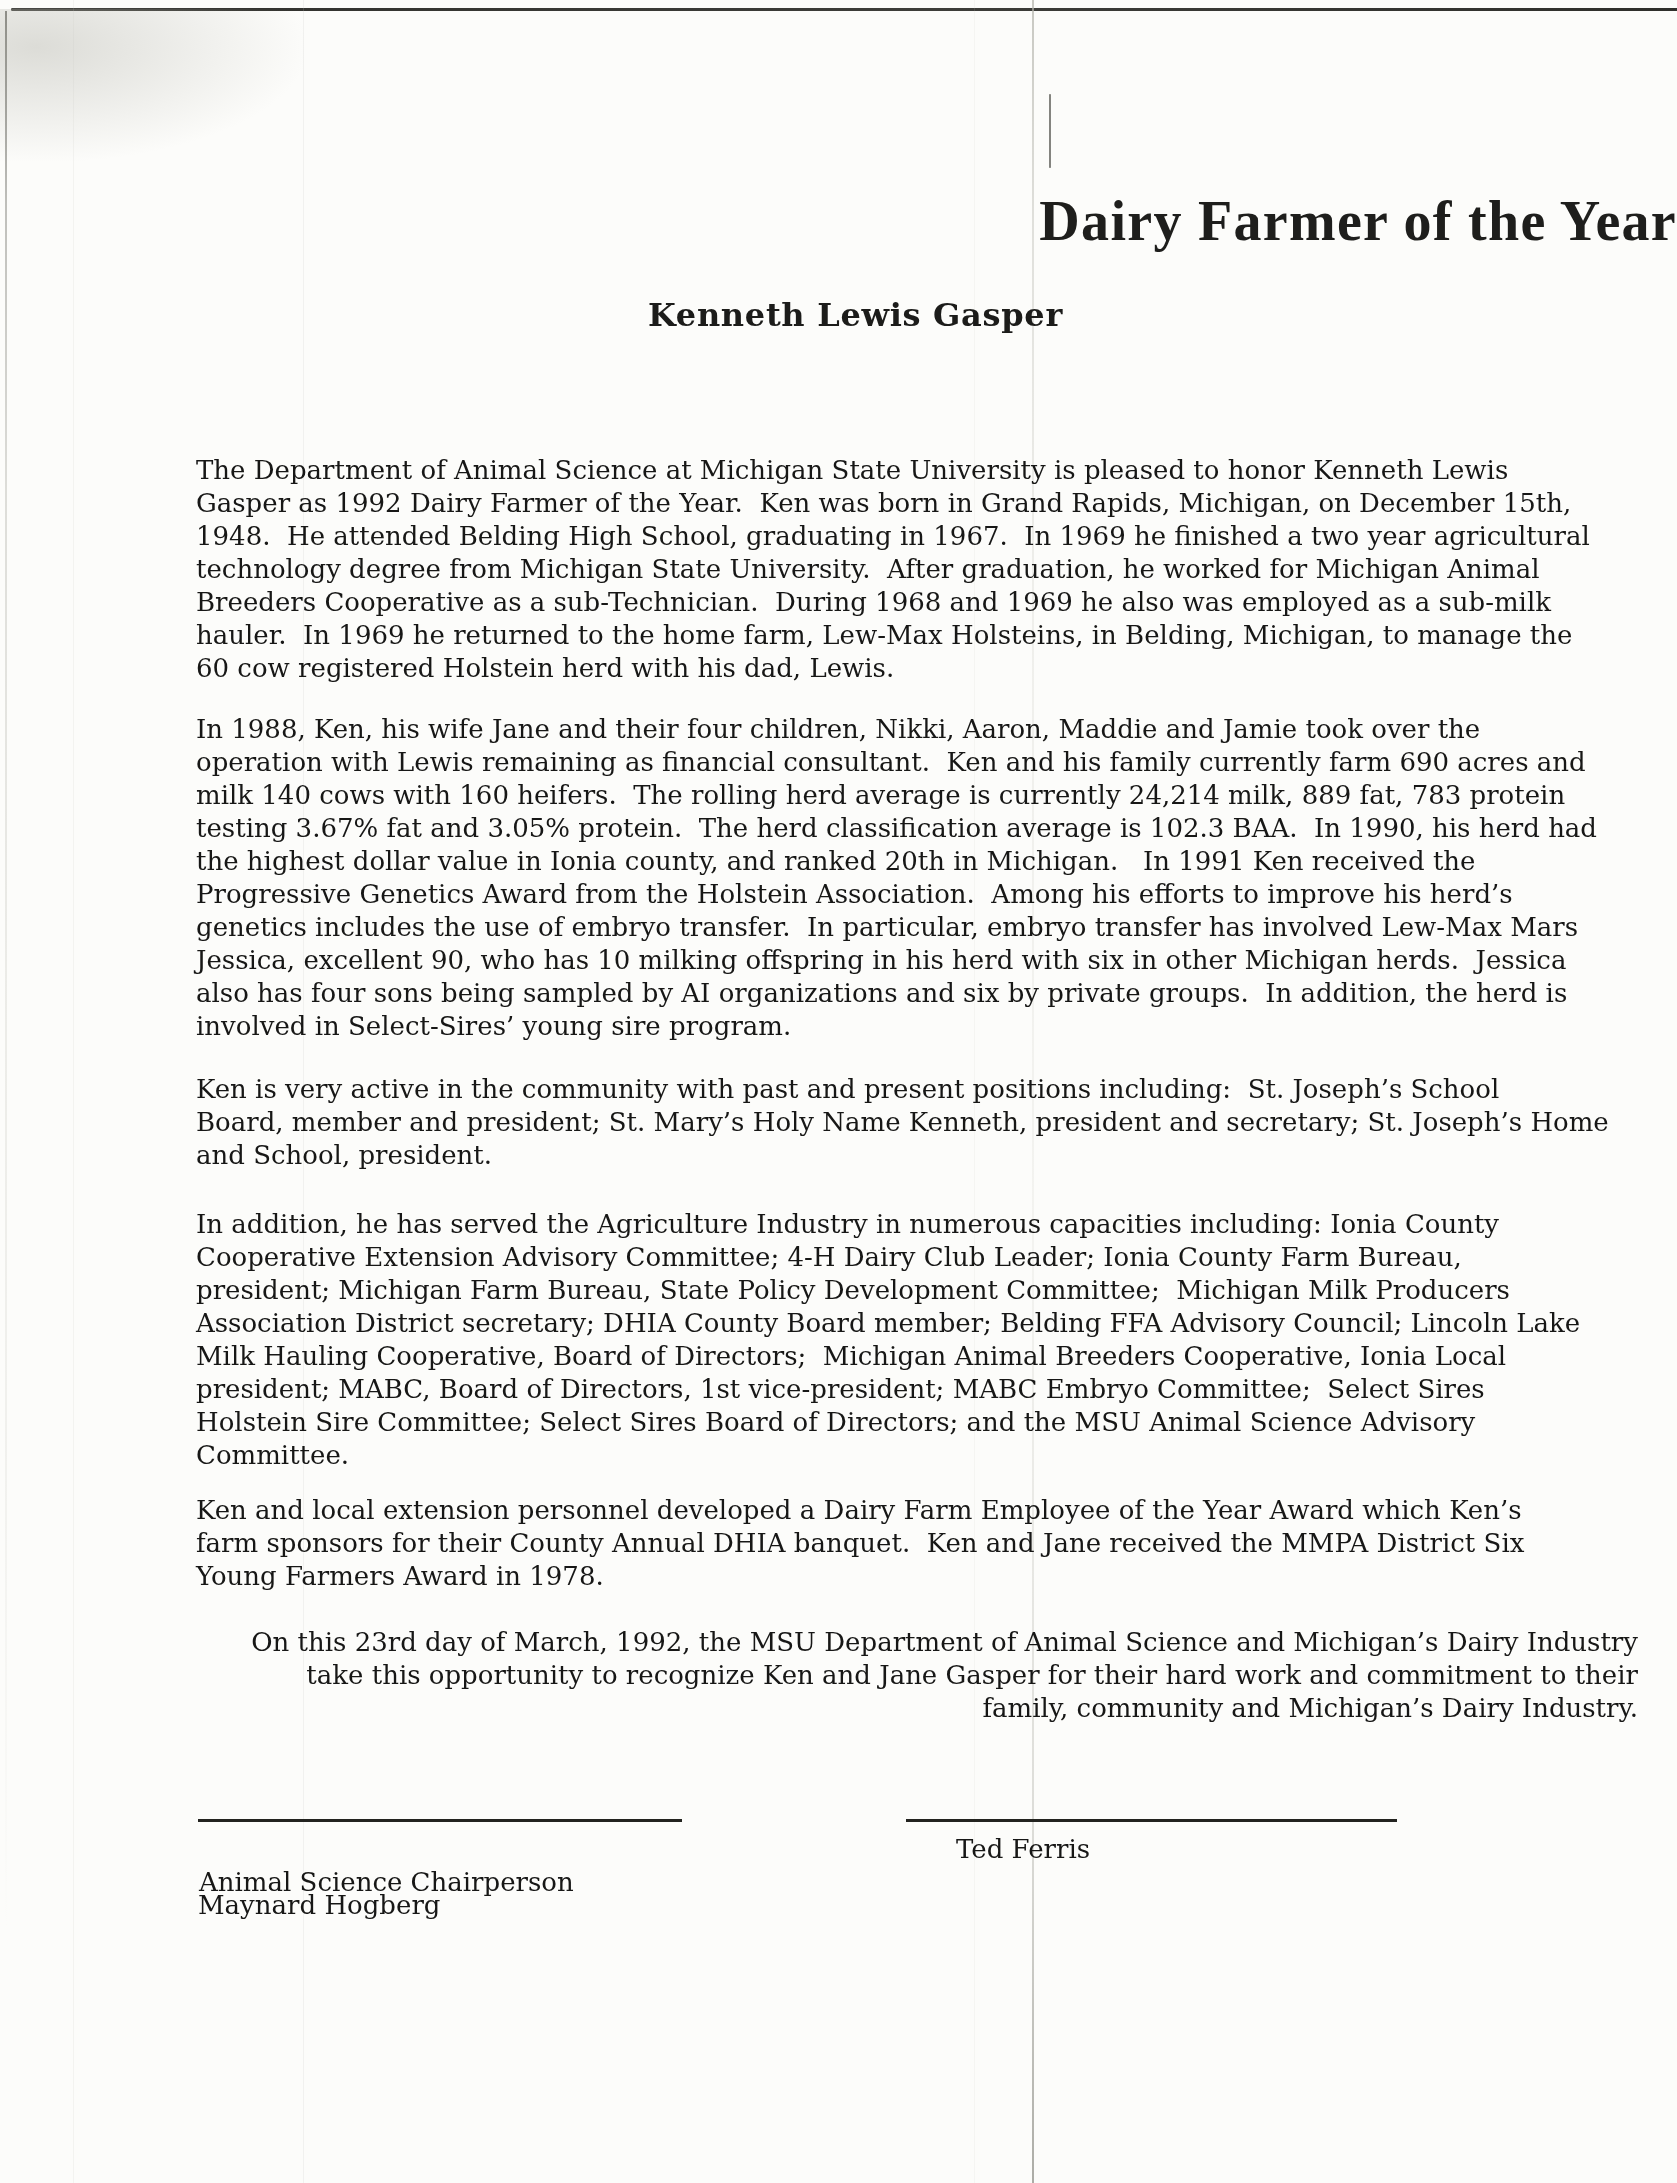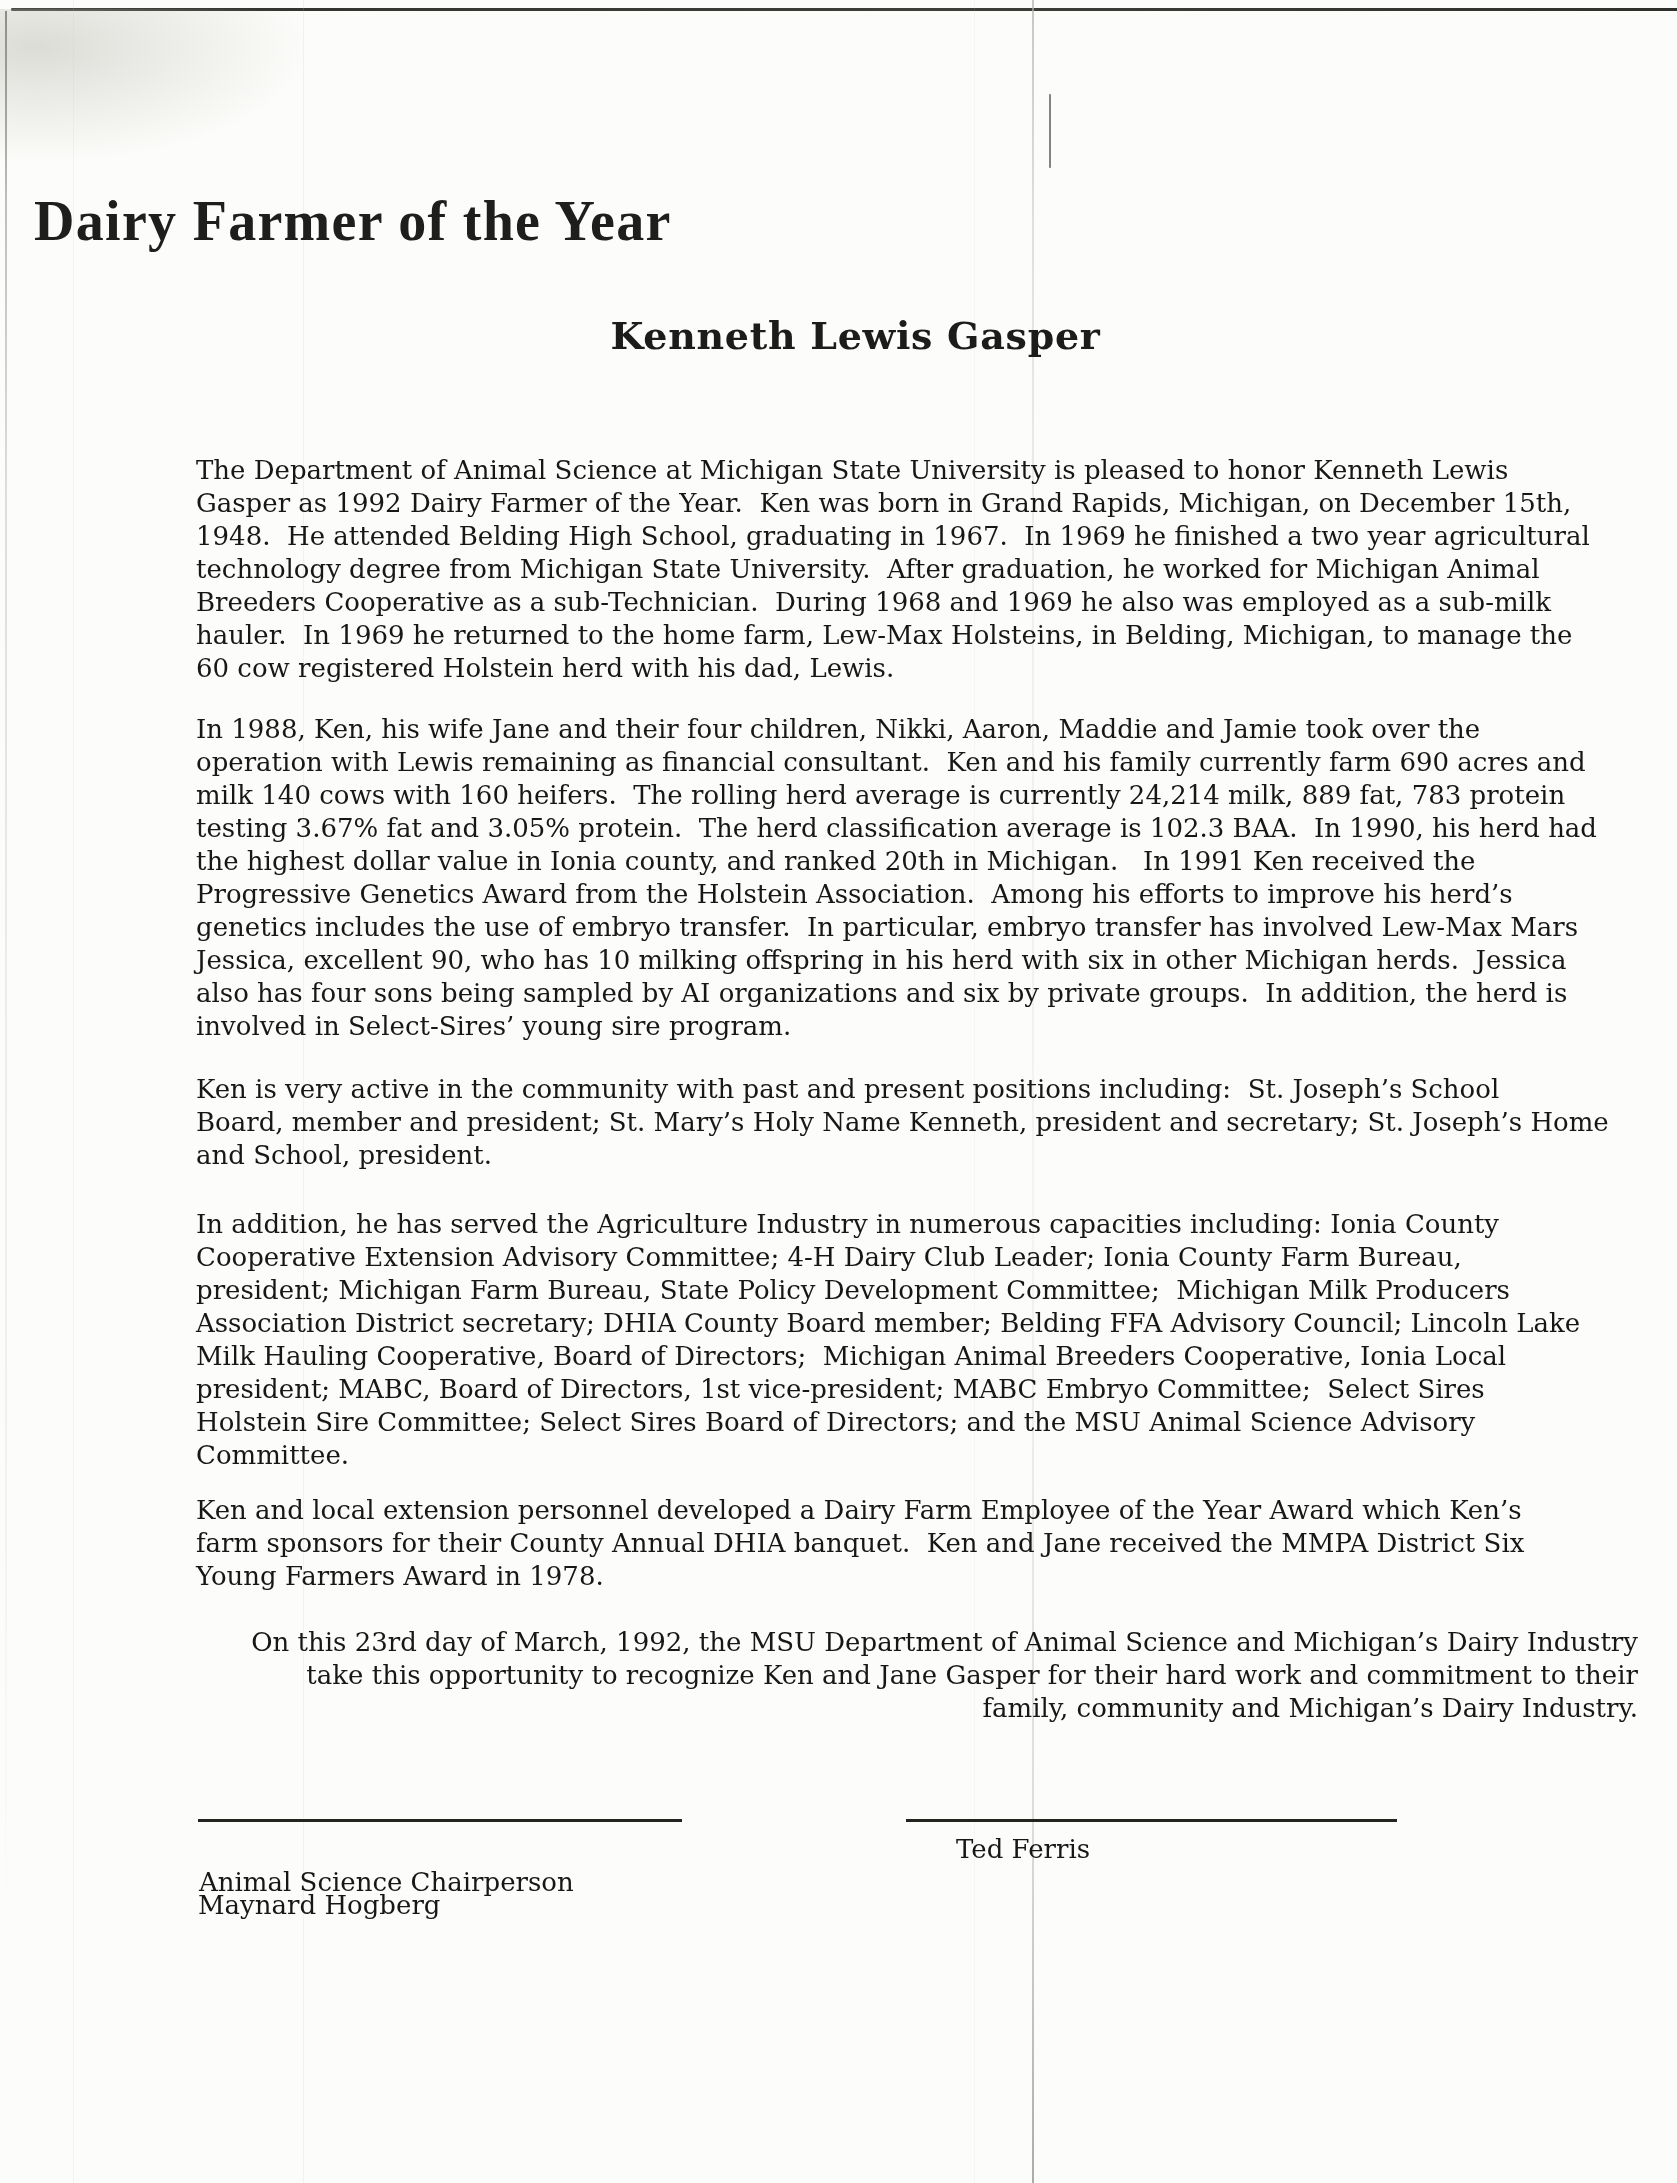--- a/index.html
+++ b/index.html
@@ -69,39 +69,39 @@
   }
   .streak { position: absolute; top: 0; height: 2183px; width: 1.3px; pointer-events: none; }
   .streak.s1 { left: 303px;  background: rgba(195,195,188,0.18); }
   .streak.s2 { left: 73px;  background: rgba(195,195,188,0.15); }
   .streak.s3 { left: 974px; background: rgba(195,195,188,0.12); }
   
   .doc-title {
     position: absolute;
     left: 0; top: 193px;
     width: 1677px;
-    text-align: left;
+    text-align: right;
     text-indent: 34px;
     font-family: "Liberation Serif", serif;
     font-weight: bold;
     font-size: 56px;
     line-height: 1;
     letter-spacing: 1.3px;
     color: #1e1e1c;
     white-space: pre;
   }
   .doc-subtitle {
     position: absolute;
-    left: 0; top: 317px;
+    left: 0; top: 299px;
     width: 1677px;
     text-align: center;
     text-indent: 34px;
     font-family: "DejaVu Serif", serif;
     font-weight: bold;
-    font-size: 38px;
+    font-size: 32px;
     line-height: 1;
     letter-spacing: 0.7px;
     color: #1c1c1a;
     white-space: pre;
   }
   .para {
     position: absolute;
     left: 196px;
     width: 1442px;
     font-size: 26px;

